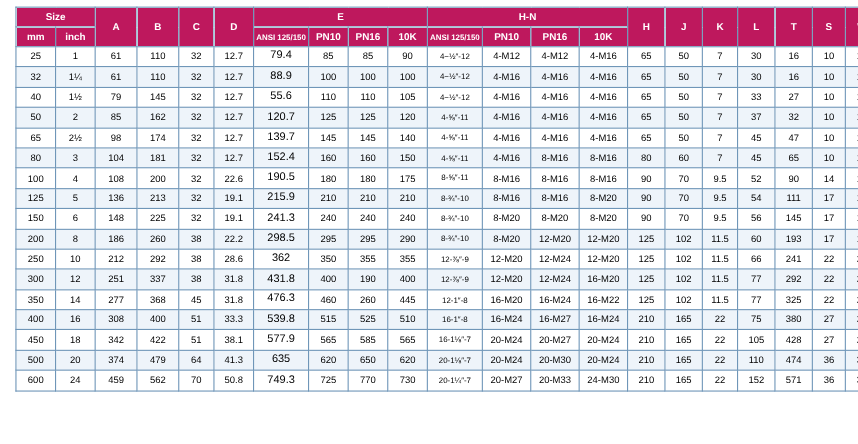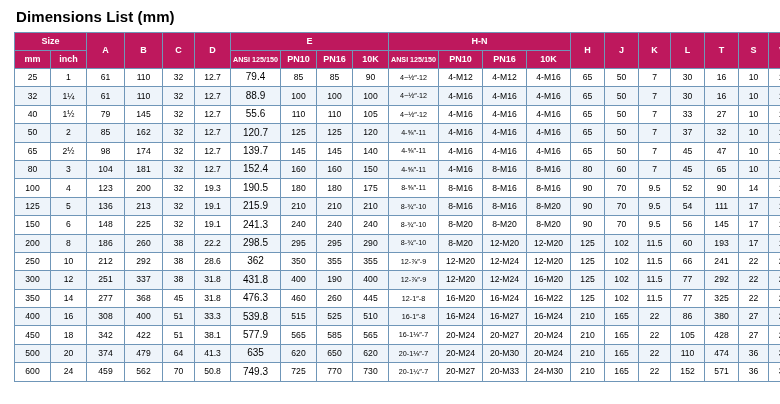--- a/index.html
+++ b/index.html
@@ -83,21 +83,20 @@
   col.c-L { width: 34px; }
   col.c-T { width: 34px; }
   col.c-S { width: 30px; }
   col.c-W { width: 30px; }
 </style>
 </head>
 <body>
 
 <div class="page">
 
-  <div class="title">Dimensions List (mm)</div>
 
   <table class="dims">
     <colgroup>
       <col class="c-mm">
         <col class="c-inch">
       <col class="c-A">
         <col class="c-B">
         <col class="c-C">
         <col class="c-D">
       <col class="c-E1">
@@ -281,24 +280,24 @@
           <td>60</td>
           <td>7</td>
           <td>45</td>
           <td>65</td>
           <td>10</td>
           <td>10</td>
         </tr>
         <tr>
           <td>100</td>
           <td>4</td>
-          <td>123</td>
+          <td>108</td>
           <td>200</td>
           <td>32</td>
-          <td>19.3</td>
+          <td>22.6</td>
           <td class="vsmall">190.5</td>
           <td>180</td>
           <td>180</td>
           <td>175</td>
           <td class="tiny">8-⅝″-11</td>
           <td>8-M16</td>
           <td>8-M16</td>
           <td>8-M16</td>
           <td>90</td>
           <td>70</td>
@@ -457,21 +456,21 @@
           <td>515</td>
           <td>525</td>
           <td>510</td>
           <td class="tiny">16-1″-8</td>
           <td>16-M24</td>
           <td>16-M27</td>
           <td>16-M24</td>
           <td>210</td>
           <td>165</td>
           <td>22</td>
-          <td>86</td>
+          <td>75</td>
           <td>380</td>
           <td>27</td>
           <td>27</td>
         </tr>
         <tr>
           <td>450</td>
           <td>18</td>
           <td>342</td>
           <td>422</td>
           <td>51</td>

